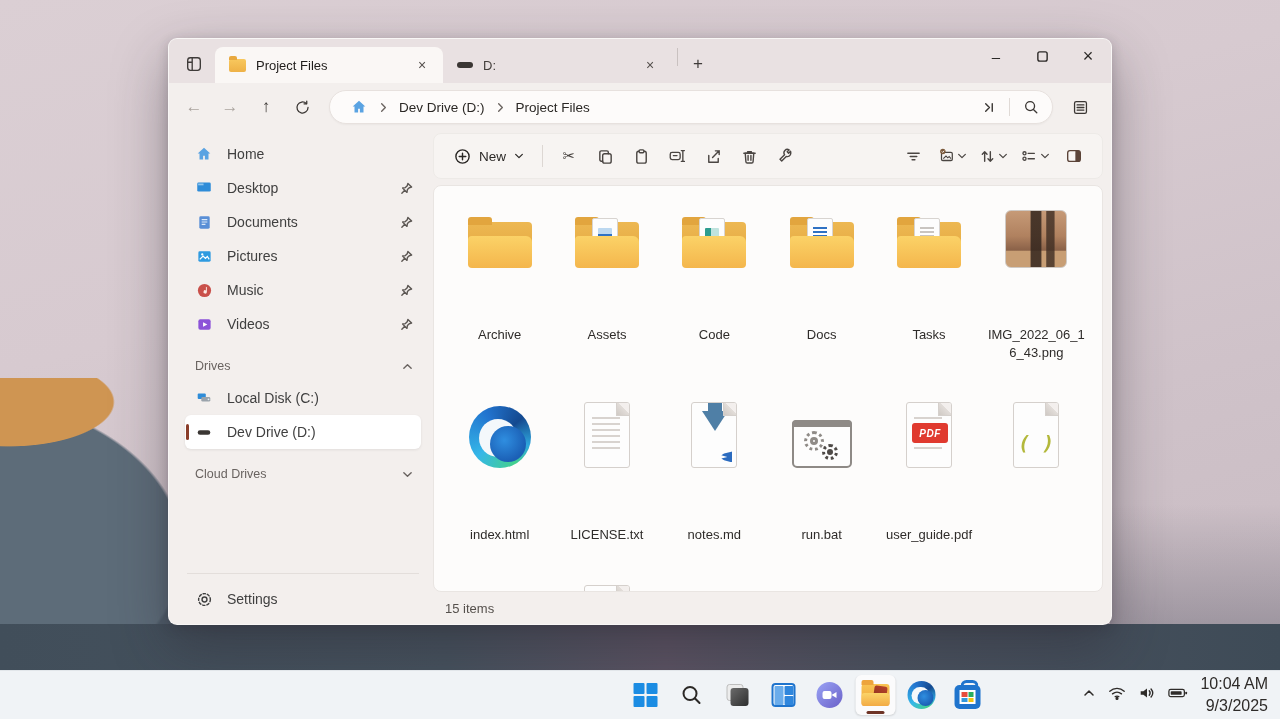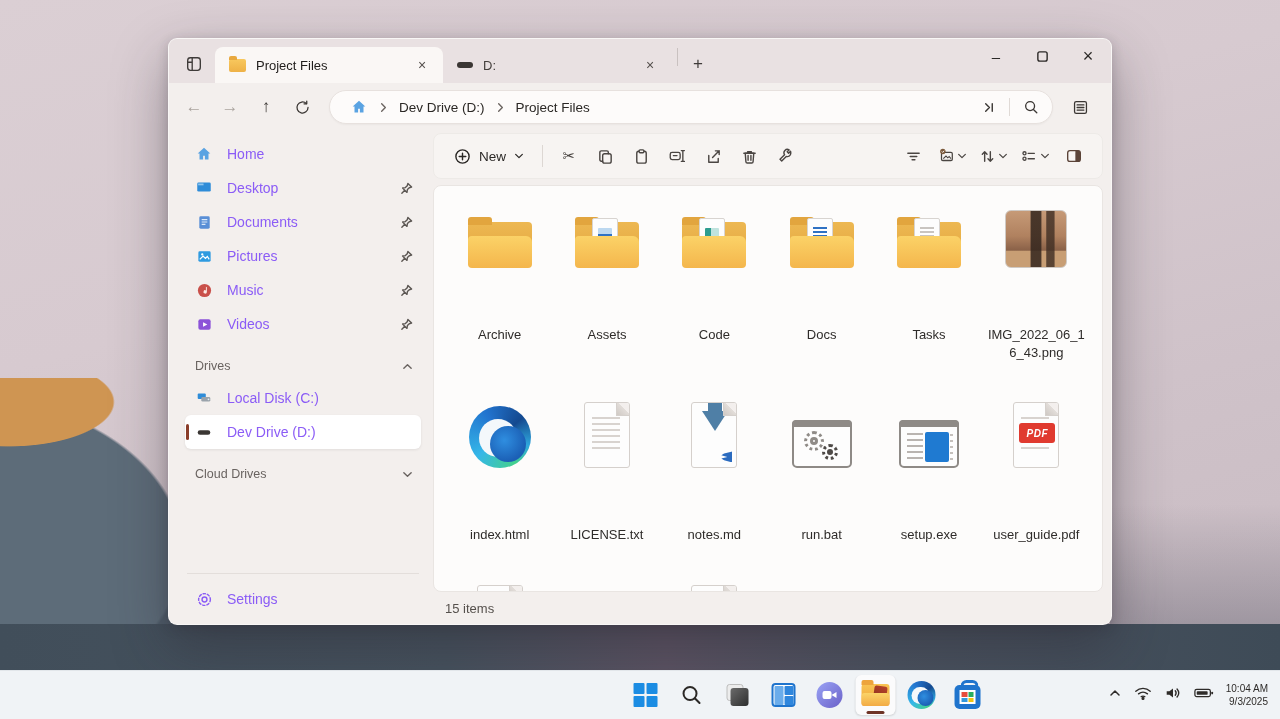--- a/index.html
+++ b/index.html
@@ -66,21 +66,21 @@
   .addr-icon-btn { width:30px; height:28px; border-radius:6px; display:flex; align-items:center; justify-content:center; }
   .preview-btn { width:34px; height:32px; margin-left:8px; border-radius:6px; display:flex;
     align-items:center; justify-content:center; color:#3a3633; }
 
   
   .body { flex:1; display:flex; min-height:0; }
 
   
   .sidebar { width:262px; flex:0 0 262px; display:flex; flex-direction:column; padding:6px 10px 8px 16px; }
   .side-item { display:flex; align-items:center; height:34px; border-radius:6px; padding:0 8px 0 10px;
-    font-size:14px; color:#8b5cf6; gap:14px; position:relative; }
+    font-size:14px; color:#404040; gap:14px; position:relative; }
   .side-item .pin { margin-left:auto; color:#5c5753; display:flex; }
   .side-item.selected { background:#ffffff; box-shadow:0 1px 3px rgba(0,0,0,.08); }
   .side-item.selected::before { content:""; position:absolute; left:1px; top:9px; width:3px; height:16px;
     border-radius:2px; background:#8a3d2a; }
   .side-section { display:flex; align-items:center; height:30px; margin-top:10px; padding:0 8px 0 10px;
     font-size:12.5px; color:#696360; }
   .side-section .chev { margin-left:auto; color:#696360; display:flex; }
   .side-spacer { flex:1; }
   .side-sep { height:1px; background:#e3dedb; margin:8px 2px; }
   .ico16 { width:18px; height:18px; display:flex; align-items:center; justify-content:center; flex:0 0 18px; }
@@ -213,21 +213,21 @@
   .fe-folder .f { position:absolute; left:0; bottom:0; width:100%; height:13px; border-radius:3px;
     background:linear-gradient(180deg,#fbd469,#f2ab45); }
   .store { position:relative; width:26px; height:24px; background:#1f74cd; border-radius:5px; margin-top:4px; }
   .store::before { content:""; position:absolute; left:6px; top:-5px; width:12px; height:8px;
     border:3px solid #1f74cd; border-bottom:none; border-radius:6px 6px 0 0; }
   .store .sq { position:absolute; left:5px; top:5px; width:16px; height:14px; background:#fff;
     display:grid; grid-template-columns:1fr 1fr; grid-template-rows:1fr 1fr; gap:1px; padding:2px; }
   .store .sq i:nth-child(1){background:#e74c3c} .store .sq i:nth-child(2){background:#27ae60}
   .store .sq i:nth-child(3){background:#3498db} .store .sq i:nth-child(4){background:#f1c40f}
   .tray { position:absolute; right:8px; display:flex; align-items:center; gap:12px; color:#2e2b29; }
-  .clock { text-align:right; font-size:10px; line-height:1.35; color:#2e2b29; padding-right:4px; }
+  .clock { text-align:right; font-size:16px; line-height:1.35; color:#2e2b29; padding-right:4px; }
 
   svg.stroke { fill:none; stroke:currentColor; stroke-width:1.5; stroke-linecap:round; stroke-linejoin:round; }
 </style>
 </head>
 <body>
 
 <div class="desktop">
   <div class="dunes-left"></div>
   <div class="dune-band-soft"></div>
   <div class="dune-band"></div>
@@ -637,30 +637,20 @@
               <div class="file-label">notes.md</div>
             </div>
             <div class="file">
               <div class="icon-box">
                   <div class="appwin">
                     <i class="gear g1"></i>
                     <i class="gear g2"></i>
                   </div>
                 </div>
               <div class="file-label">run.bat</div>
-            </div>
-            <div class="file">
-              <div class="icon-box">
-                  <div class="appwin">
-                    <i class="setup-lines"></i>
-                    <i class="setup-rect"></i>
-                    <i class="setup-lines2"></i>
-                  </div>
-                </div>
-              <div class="file-label">setup.exe</div>
             </div>
             <div class="file">
               <div class="icon-box">
                   <div class="doc-file">
                     <i class="t-lines"></i>
                     <i class="pdf-band">PDF</i>
                   </div>
                 </div>
               <div class="file-label">user_guide.pdf</div>
             </div>

